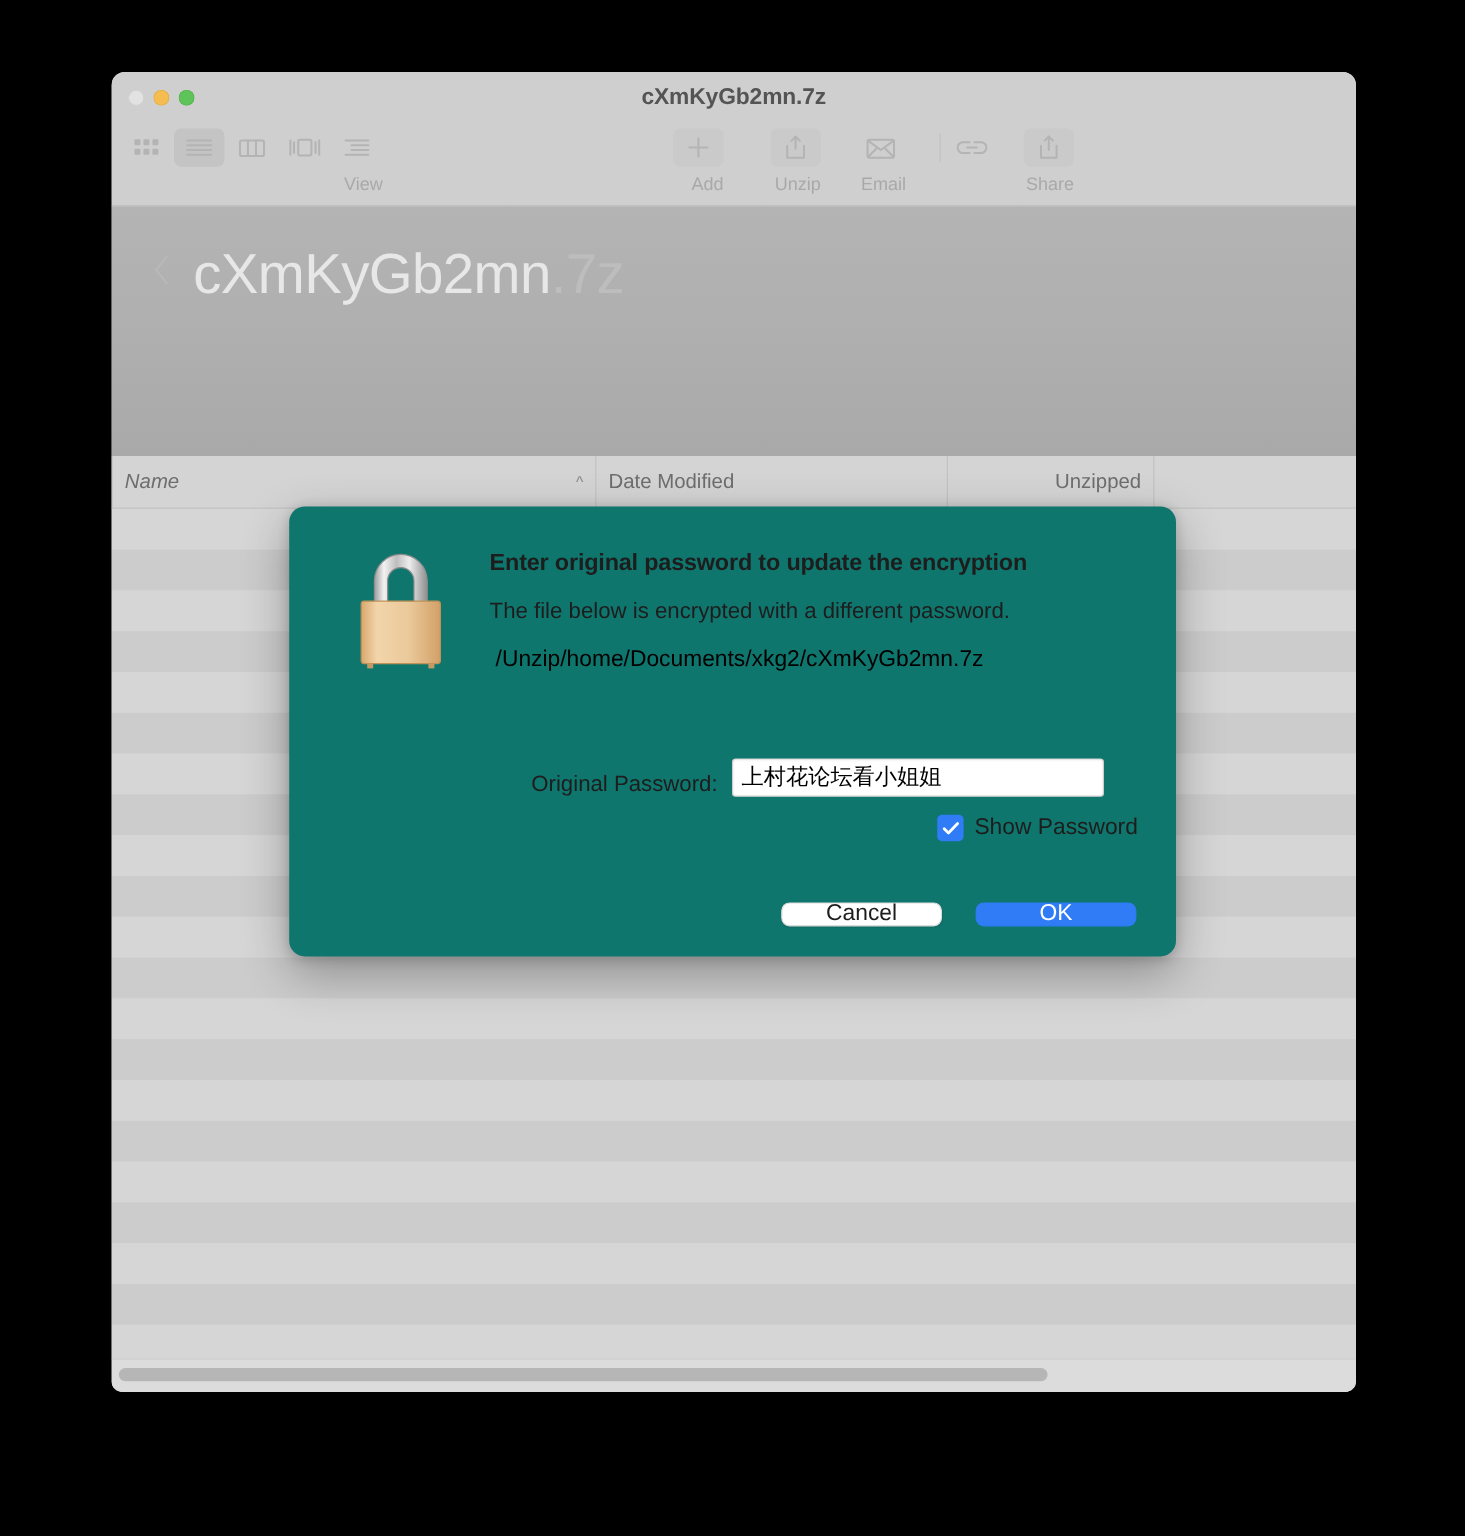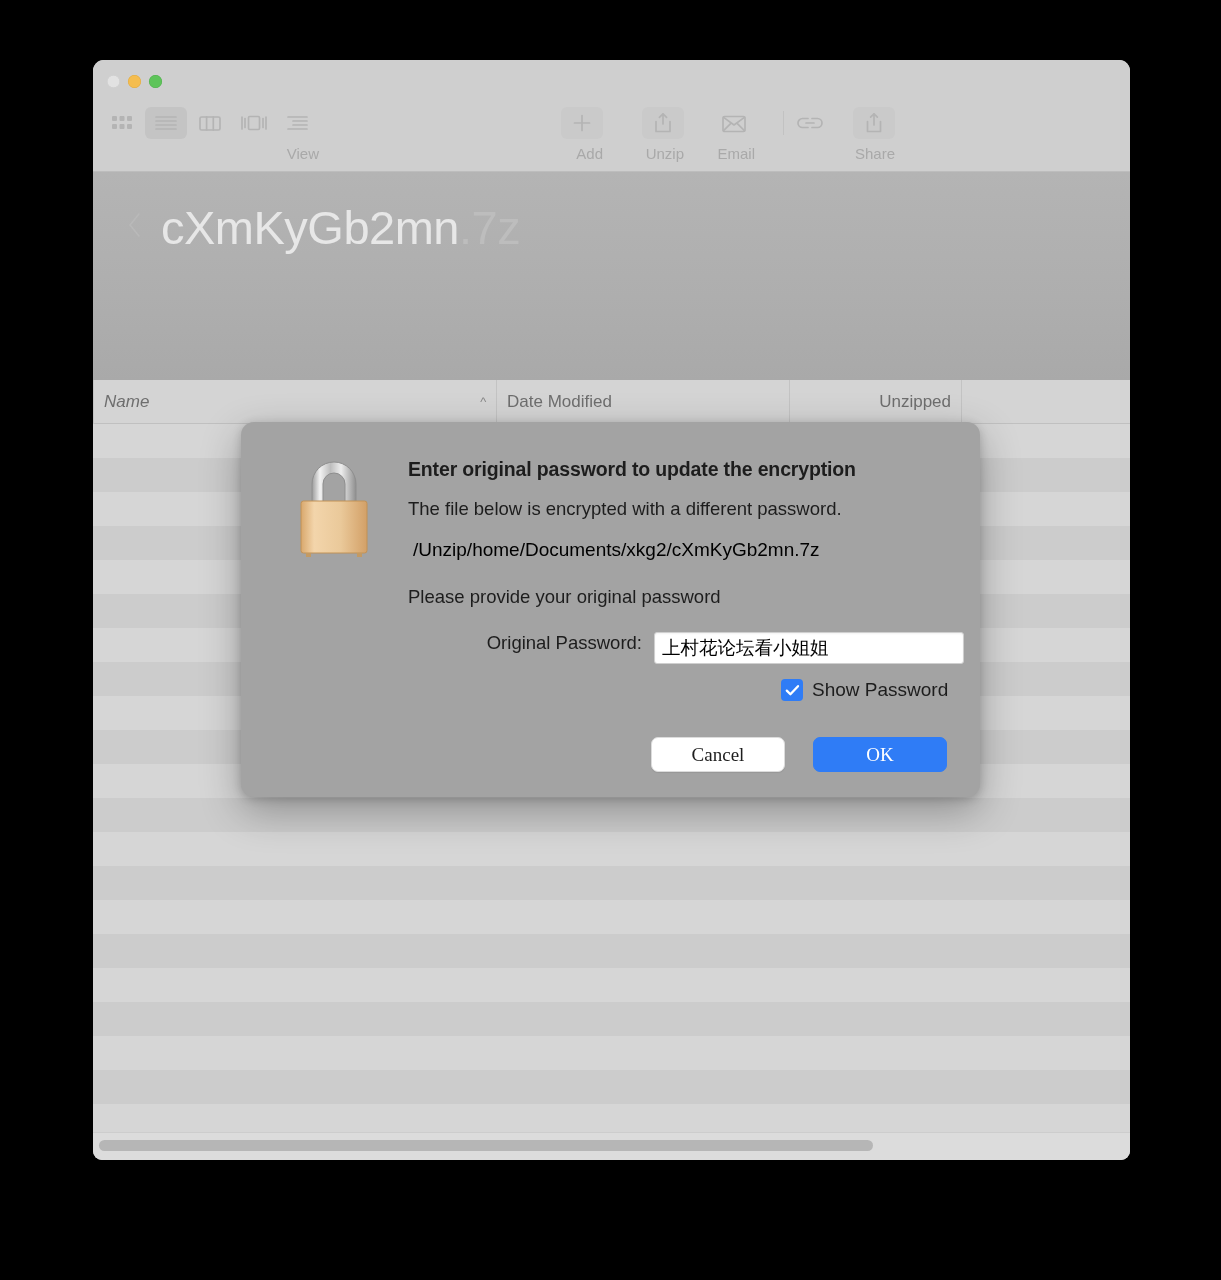--- a/index.html
+++ b/index.html
@@ -221,21 +221,21 @@
     background: #b6b6b6;
   }
 
   
   #dialog {
     position: absolute;
     left: 241px;
     top: 422px;
     width: 739px;
     height: 375px;
-    background: #a3a3a3;
+    background: #0f766e;
     border-radius: 13px;
     box-shadow: 0 14px 40px rgba(0,0,0,0.30), 0 2px 10px rgba(0,0,0,0.18);
     padding-left: 16px;
   }
 
   #lock {
     position: absolute;
     left: 47px;
     top: 30px;
     width: 92px;
@@ -276,22 +276,21 @@
     color: #1d1d1d;
     white-space: nowrap;
   }
 
   #pw-row {
     position: absolute;
     left: 0;
     top: 210px;
     width: 739px;
     display: flex;
-    align-items: flex-start;
-    margin-left: 44px;
+    align-items: flex-end;
   }
   #pw-label {
     width: 369px;
     text-align: right;
     padding-right: 12px;
     font-size: 18.5px;
     color: #1d1d1d;
     white-space: nowrap;
   }
   #pw-input {
@@ -335,27 +334,27 @@
 
   #btn-row {
     position: absolute;
     right: 33px;
     bottom: 25px;
     display: flex;
     gap: 28px;
   }
   .dlg-btn {
     width: 134px;
-    height: 35px;
+    height: 20px;
     border-radius: 7px;
     font-size: 19px;
     display: flex;
     align-items: center;
     justify-content: center;
-    font-family: Liberation Serif, serif;
+    font-family: Liberation Sans, sans-serif;
   }
   .dlg-btn.cancel {
     background: #ffffff;
     color: #1d1d1d;
     border: 1px solid #dcdcdc;
     box-shadow: 0 1px 1px rgba(0,0,0,0.07);
   }
   .dlg-btn.ok {
     background: #2f7cf6;
     color: #ffffff;
@@ -370,20 +369,21 @@
   <div id="window">
 
     <div id="titlebar">
 
       <div id="traffic">
         <div class="light close"></div>
         <div class="light min"></div>
         <div class="light max"></div>
       </div>
 
+      <div id="win-title">cXmKyGb2mn.7z</div>
 
       <div id="toolbar">
 
         <div class="tb-group" id="grp-view">
           <div class="tb-icons-row">
             <div class="tb-btn">
               <svg class="ico filled" width="22" height="18" viewBox="0 0 22 18">
                 <rect x="1" y="2" width="5" height="5" rx="1"></rect>
                   <rect x="8.5" y="2" width="5" height="5" rx="1"></rect>
                   <rect x="16" y="2" width="5" height="5" rx="1"></rect>
@@ -570,21 +570,20 @@
       </defs>
       <path d="M24 52 L24 32 a22 22 0 0 1 44 0 L68 52 L57 52 L57 32 a11 11 0 0 0 -22 0 L35 52 Z" fill="url(#shackle)" stroke="#8e8e8e" stroke-width="1"></path>
       <rect x="13" y="49" width="66" height="52" rx="2.5" fill="url(#body)" stroke="#c19257" stroke-width="1"></rect>
       <rect x="18" y="101" width="5" height="4" fill="#c39a63"></rect>
       <rect x="69" y="101" width="5" height="4" fill="#c39a63"></rect>
     </svg>
 
     <div id="dlg-title">Enter original password to update the encryption</div>
     <div id="dlg-sub">The file below is encrypted with a different password.</div>
     <div id="dlg-path">/Unzip/home/Documents/xkg2/cXmKyGb2mn.7z</div>
-    <div id="dlg-ask">Please provide your original password</div>
 
     <div id="pw-row">
       <div id="pw-label">Original Password:</div>
       <div id="pw-input" placeholder="">上村花论坛看小姐姐</div>
     </div>
 
     <div id="show-row">
       <div id="checkbox">
         <svg width="15" height="13" viewBox="0 0 15 13">
           <path d="M1.8 6.6 L5.4 10.2 L13 2.2" stroke="#ffffff" stroke-width="2.3" fill="none" stroke-linecap="round" stroke-linejoin="round"></path>

